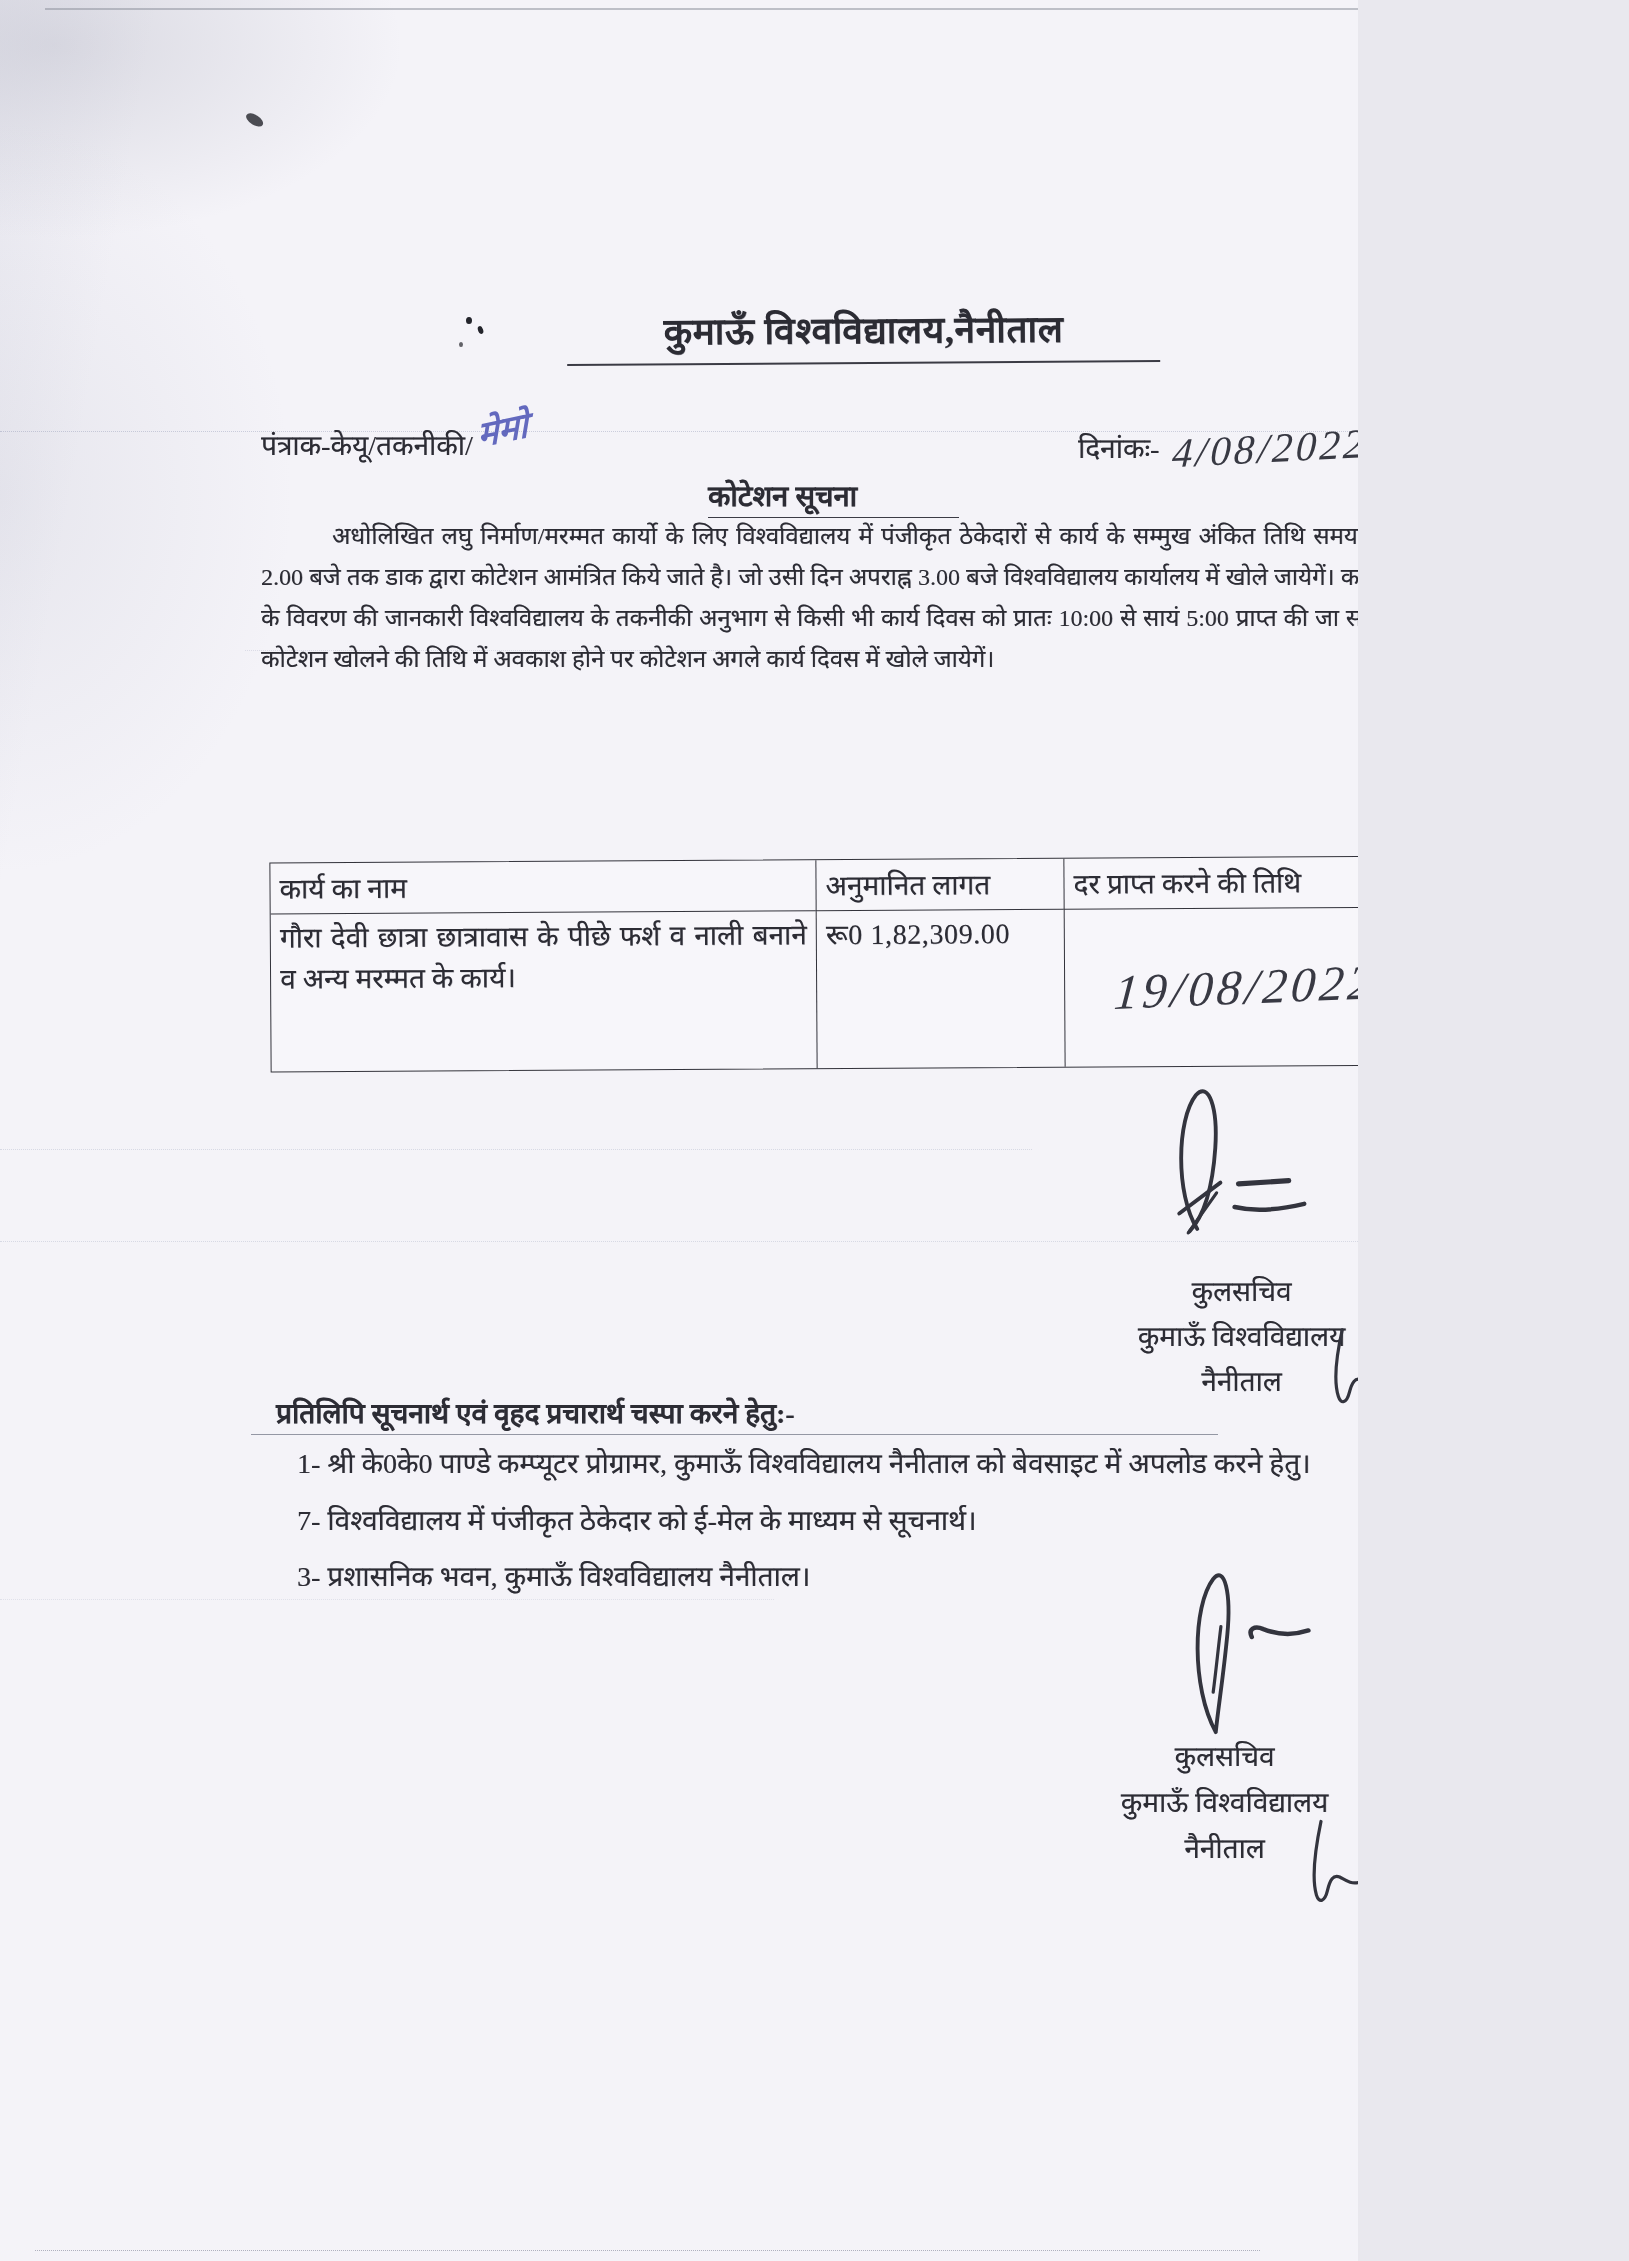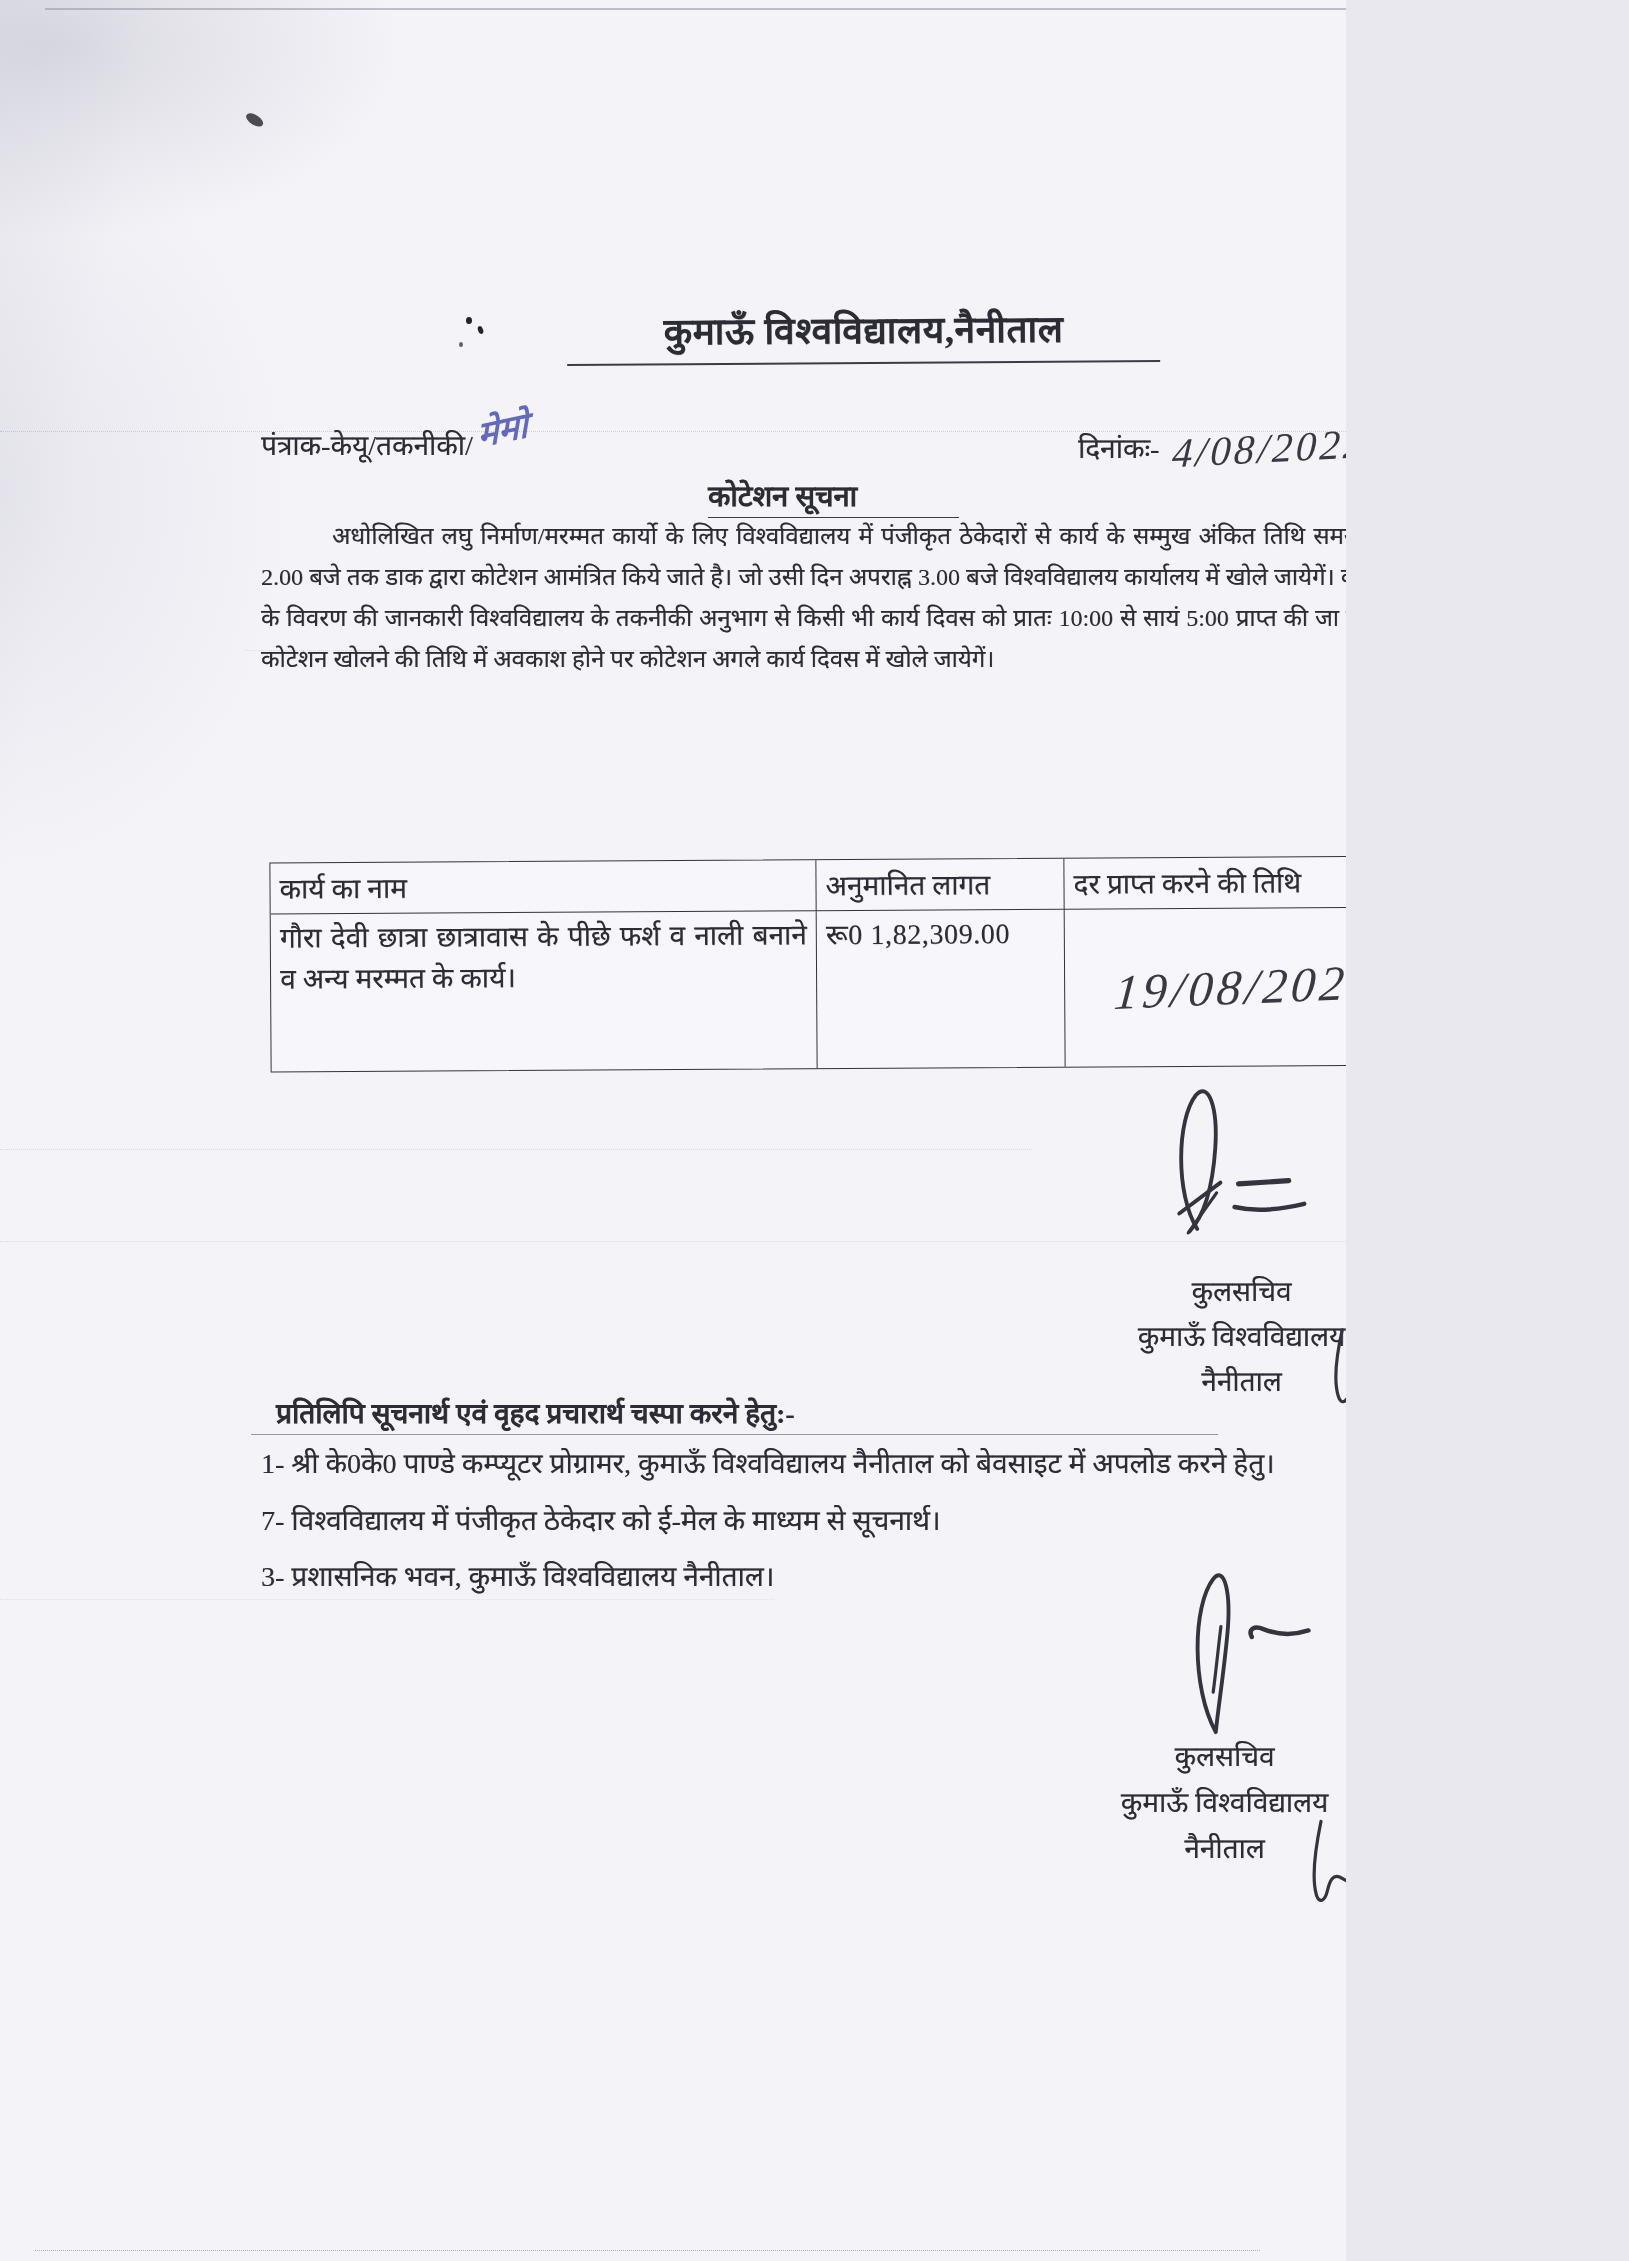--- a/index.html
+++ b/index.html
@@ -7,20 +7,21 @@
     position:relative;
     width:1346px;height:2261px;
     overflow:hidden;
     font-family:"Liberation Serif","DejaVu Serif",serif;
     color:#2c2c34;
     background:
       radial-gradient(580px 322px at 4% 2%, rgba(150,152,170,.28), rgba(150,152,170,0) 60%),
       radial-gradient(451px 580px at 0% 22%, rgba(170,172,190,.18), rgba(170,172,190,0) 65%),
       linear-gradient(100deg, rgba(185,187,205,.16) 0%, rgba(185,187,205,0) 9%),
       linear-gradient(0deg,#f4f3f8,#f4f3f8);
+    padding-left: 12px;
   }
   .printed{ text-shadow:0.4px 0.4px 0.6px rgba(45,45,58,.45); }
   .abs{ position:absolute; }
 
   .doc-title{
     top:303px;left:567px;width:593px;
     font-size:37px;font-weight:bold;text-align:center;
     letter-spacing:0.6px;
     padding-bottom:7.7px;
     border-bottom:2.6px solid #3b3b45;
@@ -69,21 +70,21 @@
   }
 
   .sig-text{ text-align:center;font-size:28px;line-height:45px;margin-top:32px; }
   .sig-top-text{ top:1237px;left:1074px;width:335px; }
   .sig-bottom-text{ top:1702px;left:1057px;width:335px;line-height:46px; }
   .sig-svg{ stroke:#33343e;fill:none;stroke-linecap:round;stroke-linejoin:round; }
 
   .copy-heading{ top:1393px;left:276px;font-size:28px;white-space:nowrap;font-weight:bold; }
   .copy-underline{ top:1434px;left:251px;width:967px;height:1.3px;background:rgba(70,75,95,.55); }
   .copy-items{ top:1443px;left:261px;width:1172px;font-size:28px;line-height:41px; }
-  .copy-item{ text-align:justify; }
+  .copy-item{ text-align:justify;margin-left:36px; }
   .copy-item+.copy-item{ margin-top:15.5px; }
 
   .faint-line{ height:0;border-top:1.3px dotted rgba(110,120,155,.30); }
   .solid-edge{ background:#8f949e;opacity:.55; }
 
   .speck{ background:#23242b;border-radius:50%; }
   .smudge{
     top:1749px;left:1449px;width:35px;height:62px;
     background:
       radial-gradient(9px 6.4px at 40% 20%, rgba(30,32,40,.85), rgba(30,32,40,0) 70%),

